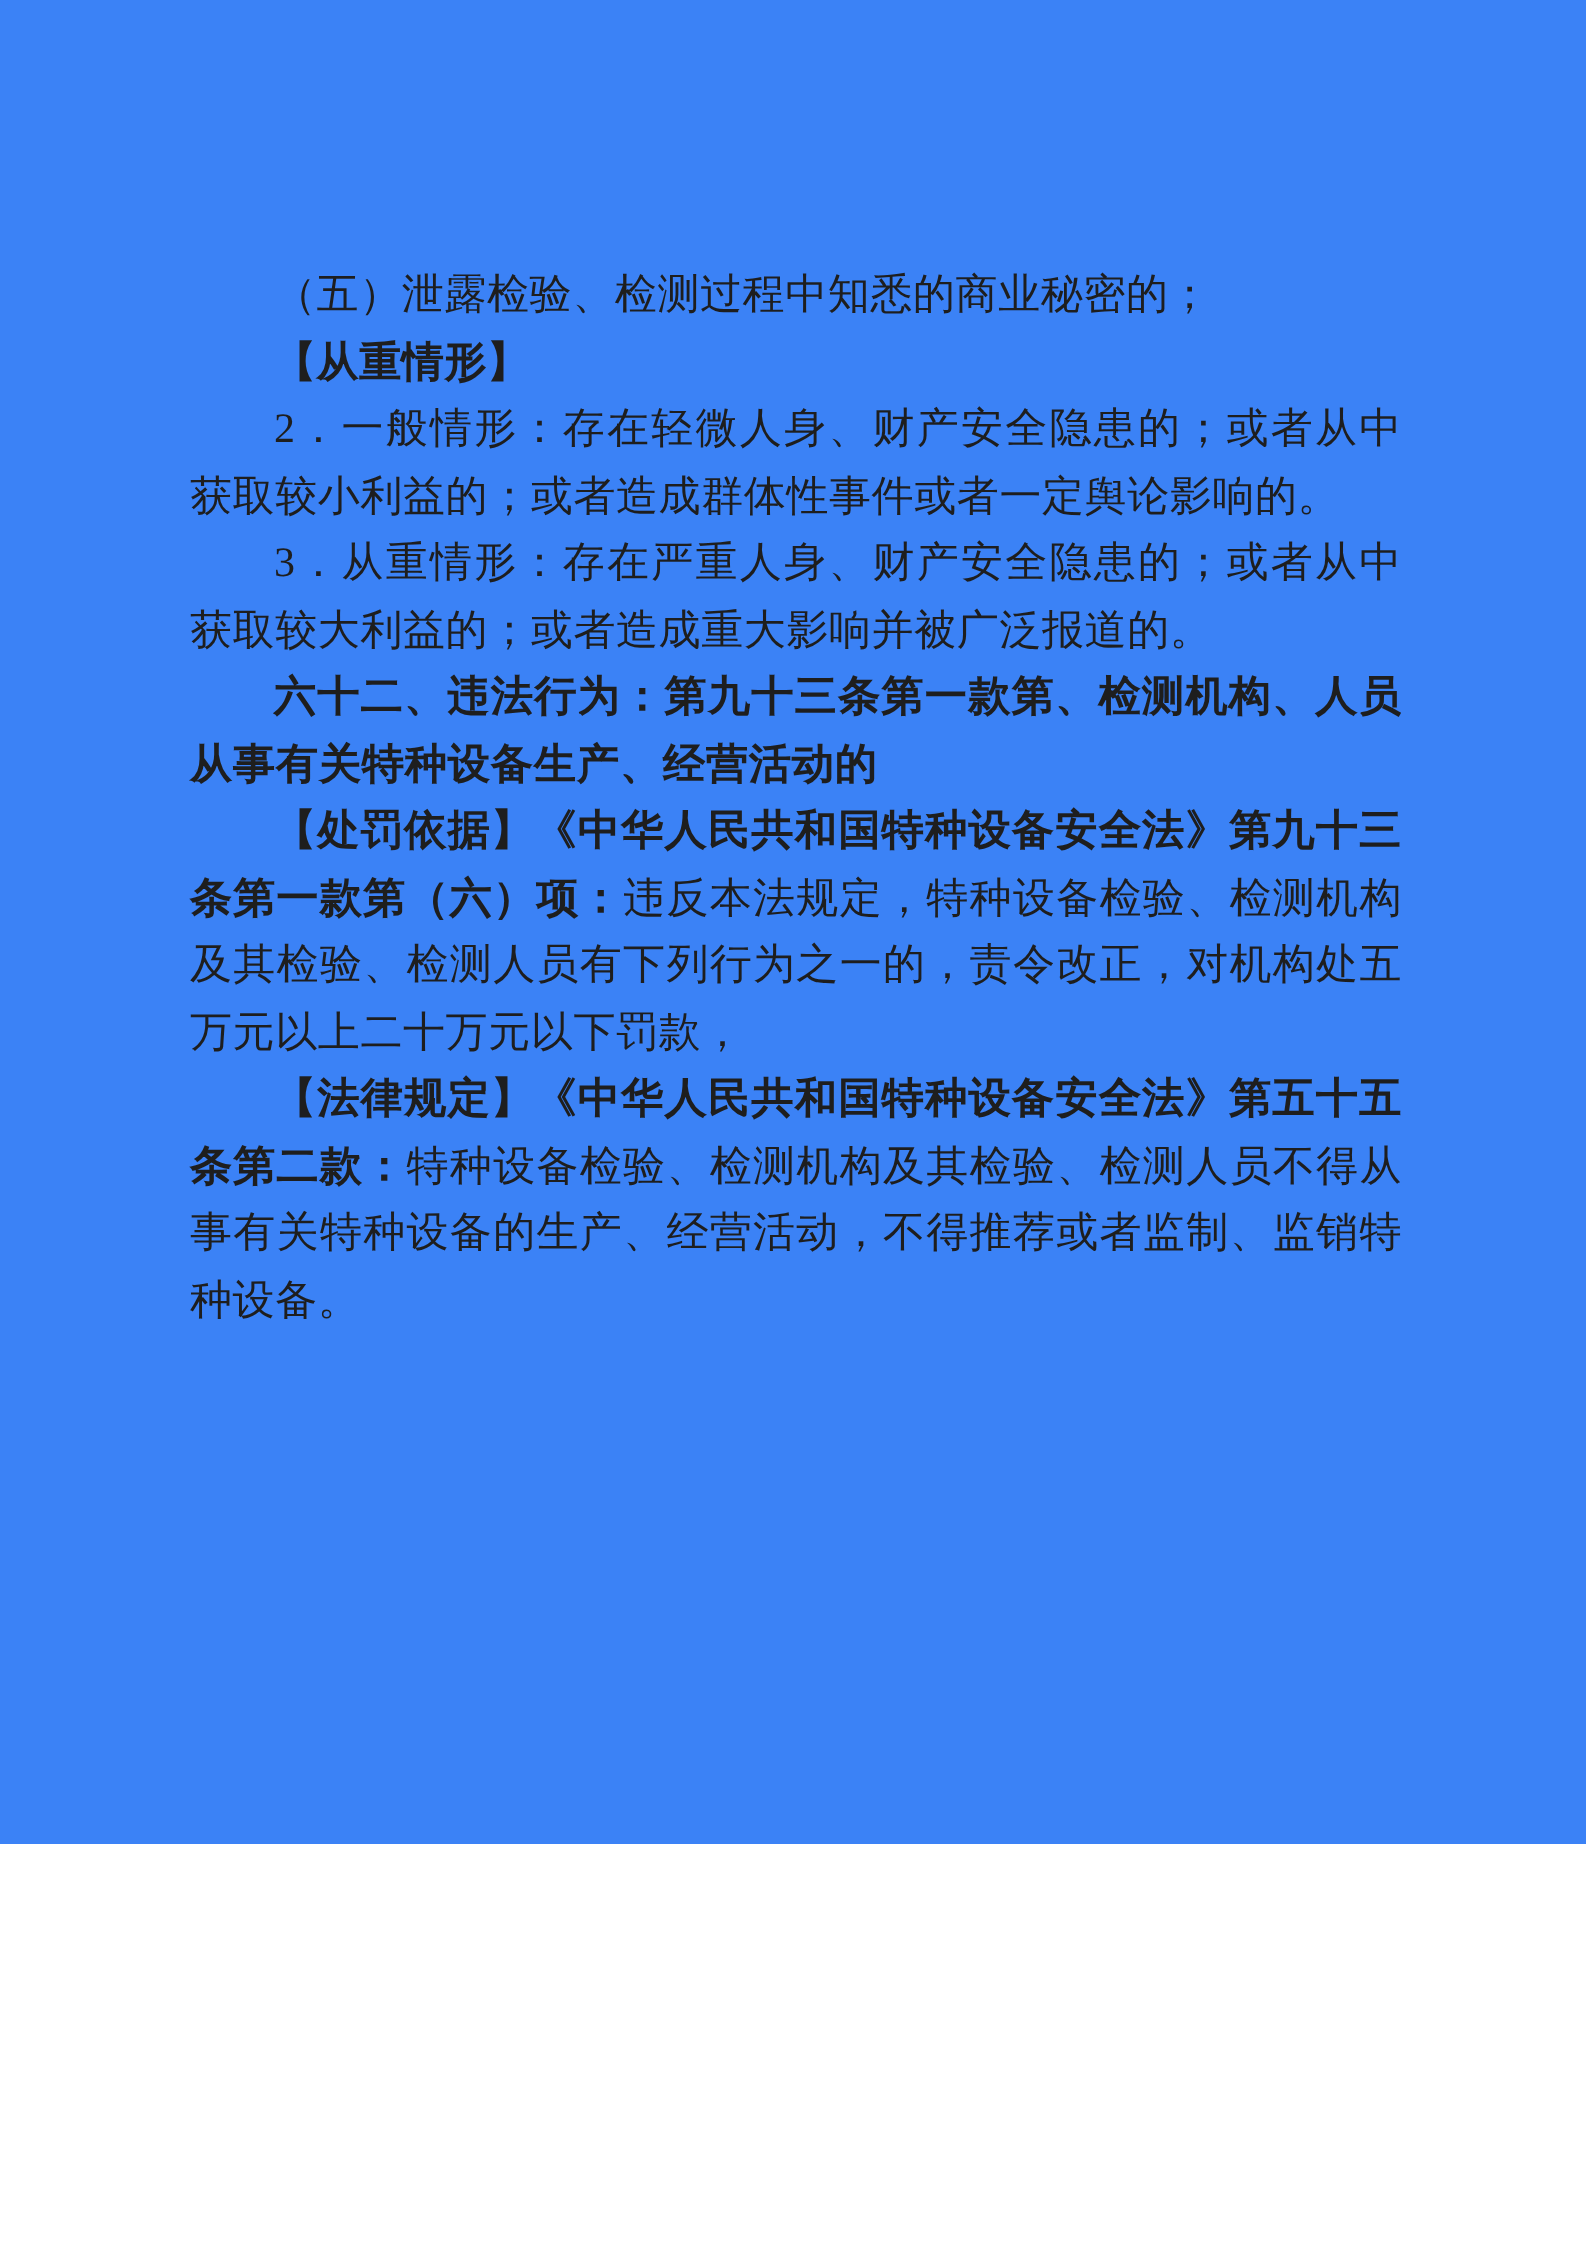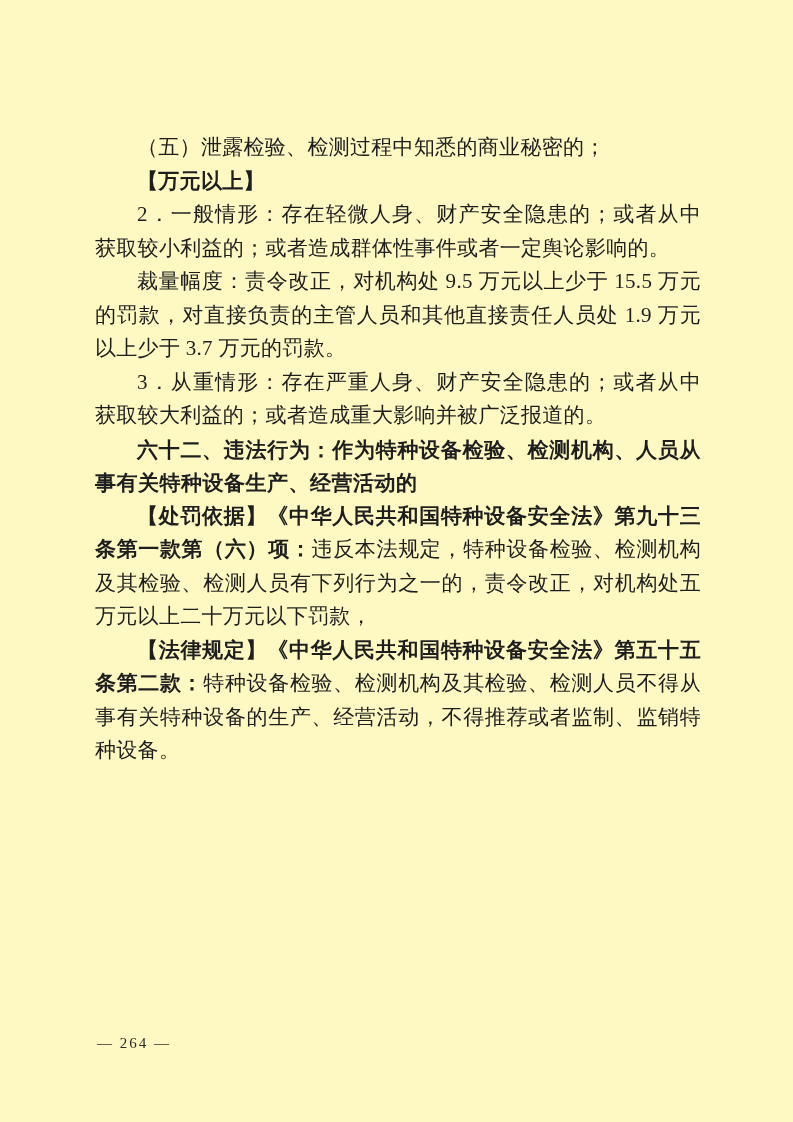--- a/index.html
+++ b/index.html
@@ -3,22 +3,22 @@
 <meta charset="utf-8">
 <style>
   html, body {
     margin: 0;
     padding: 0;
     background: #ffffff;
   }
   .page {
     position: relative;
     width: 793px;
-    height: 1122px;
-    background: #fef9c3;
+    height: 922px;
+    background: #3b82f6;
     color: #1e1e1e;
     overflow: hidden;
     font-family: "Liberation Serif", serif;
   }
   .content {
     position: absolute;
     top: 131px;
     left: 95px;
     width: 606px;
   }
@@ -54,33 +54,32 @@
   }
 </style>
 </head>
 <body>
 
 <div class="page">
   <div class="content">
 
     <p>（五）泄露检验、检测过程中知悉的商业秘密的；</p>
 
-    <p class="bracket-header">【万元以上】</p>
+    <p class="bracket-header">【从重情形】</p>
 
 
 
     <p>2．一般情形：存在轻微人身、财产安全隐患的；或者从中获取较小利益的；或者造成群体性事件或者一定舆论影响的。</p>
 
-    <p>裁量幅度：责令改正，对机构处 9.5 万元以上少于 15.5 万元的罚款，对直接负责的主管人员和其他直接责任人员处 1.9 万元以上少于 3.7 万元的罚款。</p>
 
     <p>3．从重情形：存在严重人身、财产安全隐患的；或者从中获取较大利益的；或者造成重大影响并被广泛报道的。</p>
 
 
 
-    <p class="section-heading">六十二、违法行为：作为特种设备检验、检测机构、人员从事有关特种设备生产、经营活动的</p>
+    <p class="section-heading">六十二、违法行为：第九十三条第一款第、检测机构、人员从事有关特种设备生产、经营活动的</p>
 
     <p>
       <span class="bold-lead">【处罚依据】《中华人民共和国特种设备安全法》第九十三条第一款第（六）项：</span><span>违反本法规定，特种设备检验、检测机构及其检验、检测人员有下列行为之一的，责令改正，对机构处五万元以上二十万元以下罚款，</span>
     </p>
 
     <p>
       <span class="bold-lead">【法律规定】《中华人民共和国特种设备安全法》第五十五条第二款：</span><span>特种设备检验、检测机构及其检验、检测人员不得从事有关特种设备的生产、经营活动，不得推荐或者监制、监销特种设备。</span>
     </p>
 
   </div>

